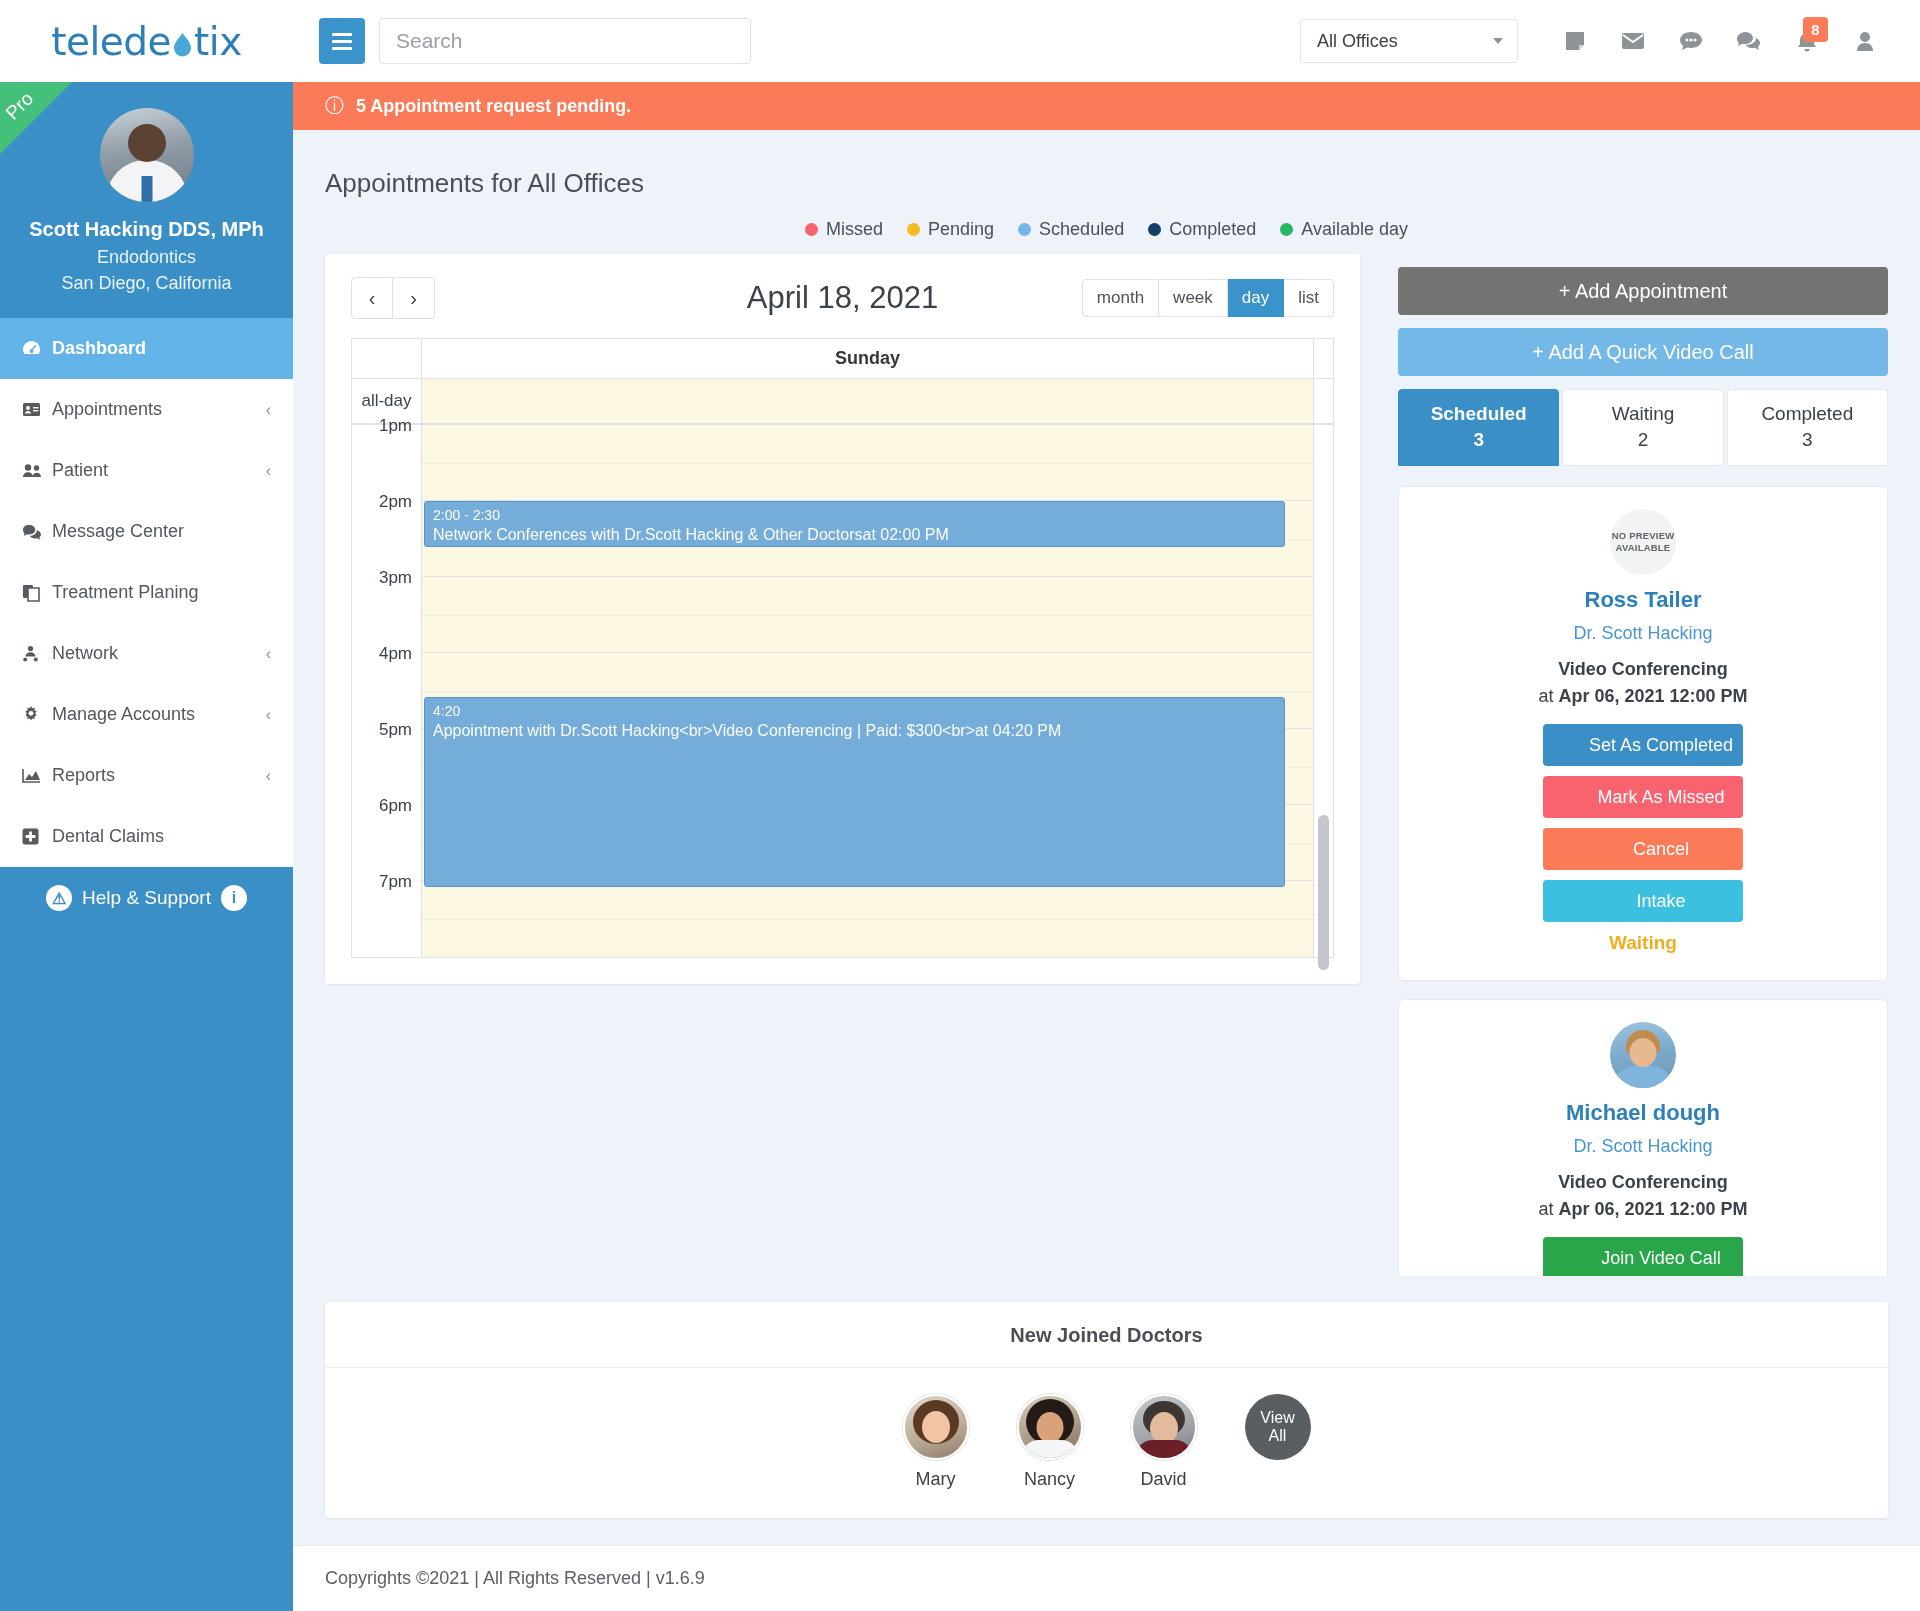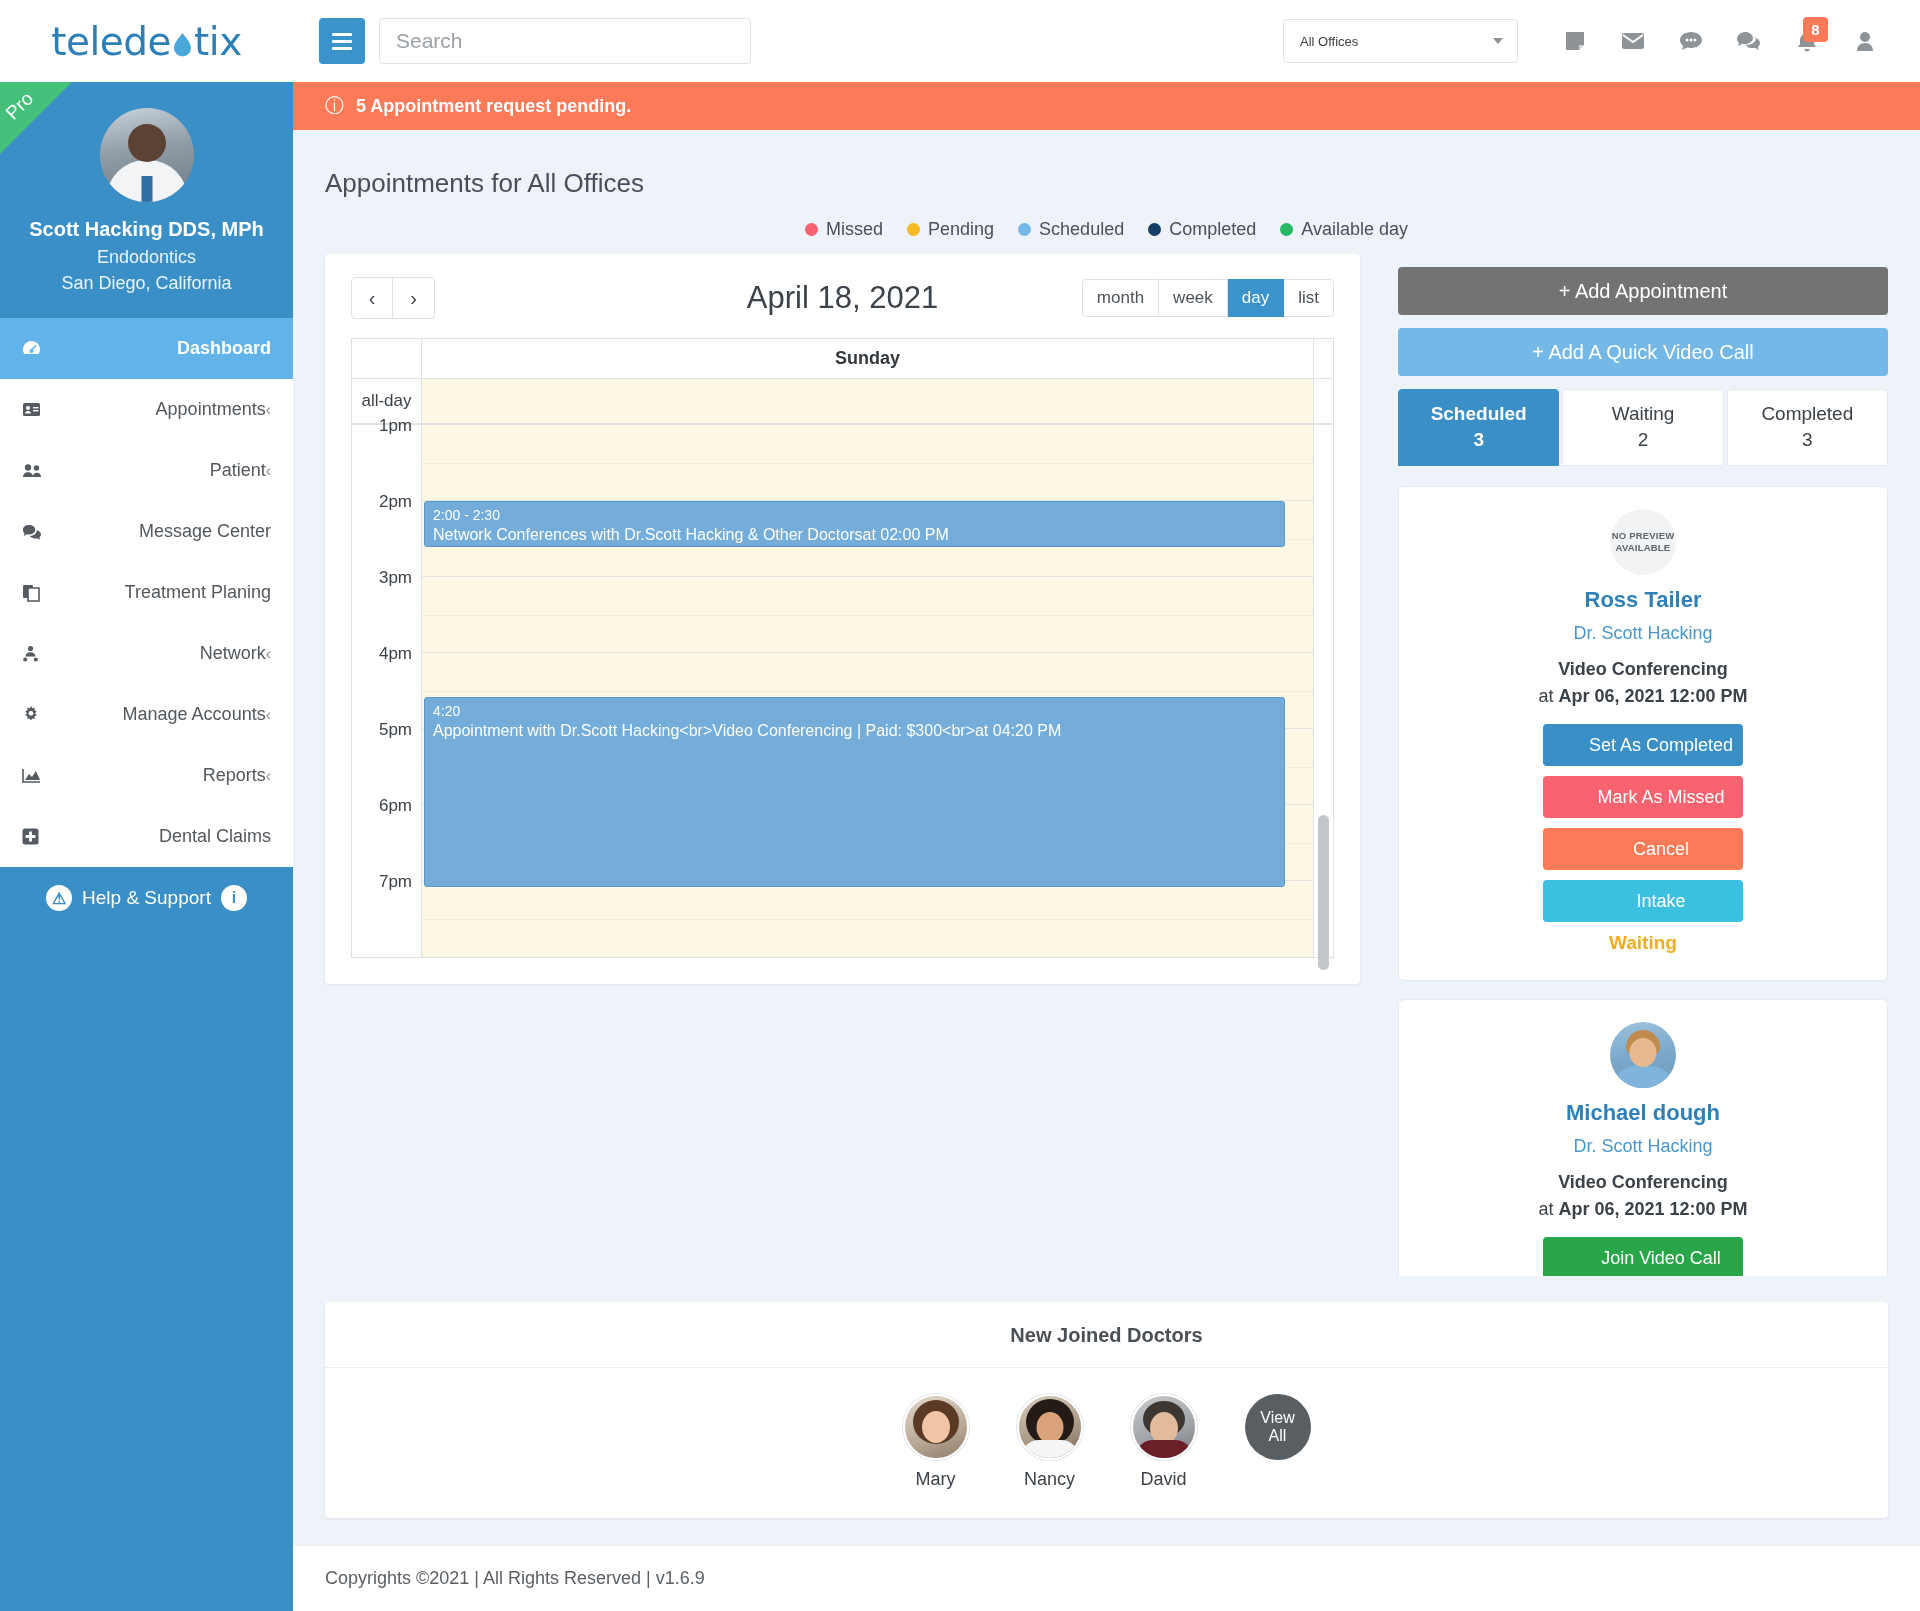--- a/index.html
+++ b/index.html
@@ -38,23 +38,23 @@
     width: 372px; height: 46px; margin-left: 14px; border: 1px solid #dfe3e8;
     border-radius: 4px; padding: 0 16px; font-size: 21px; color: #6b7280;
     font-family: "Liberation Sans", sans-serif; background:#fff;
   }
   .search-input::placeholder { color: #9aa0a6; }
 
   .topbar-right {
     margin-left: auto; display: flex; align-items: center; gap: 0; padding-right: 26px;
   }
   .office-select {
-    position: relative; width: 235px; height: 44px; border: 1px solid #e0e4e8;
+    position: relative; width: 218px; height: 44px; border: 1px solid #e0e4e8;
     border-radius: 4px; background: #fff; display: flex; align-items: center;
-    padding: 0 16px; font-size: 13px; color: #3c4043; cursor: pointer; margin-right: 28px;
+    padding: 0 16px; font-size: 18px; color: #3c4043; cursor: pointer; margin-right: 28px;
   }
   .office-select .caret {
     position:absolute; right: 14px; width: 0; height: 0;
     border-left: 5px solid transparent; border-right: 5px solid transparent;
     border-top: 6px solid #8d9299;
   }
   .ticon {
     width: 58px; height: 44px; display: flex; align-items: center; justify-content: center;
     color: #8e9398; cursor: pointer; position: relative;
   }
@@ -97,21 +97,21 @@
     position:absolute; bottom:0; left:50%; transform:translateX(-50%);
     width:82px; height:42px; border-radius:40px 40px 0 0; background:#f2f4f6;
   }
   .avatar-big .tie {
     position:absolute; bottom:0; left:50%; transform:translateX(-50%);
     width:11px; height:26px; background:#2f6fa8;
   }
   .prof-name { color:#fff; font-size: 20px; font-weight: bold; margin-bottom: 3px; }
   .prof-spec { color:#eaf4fb; font-size: 18px; line-height: 1.45; font-weight: 400; }
 
-  .navlist { background: #fff; text-align: right; }
+  .navlist { background: #fff; }
   .navitem {
     display: flex; align-items: center; height: 61px; padding: 0 22px;
     font-size: 18px; color: #53585f; cursor: pointer; position: relative;
   }
   .navitem .nicon {
     width: 30px; flex: 0 0 30px; display:flex; align-items:center; color: #555b61; font-size: 17px;
   }
   .navitem .nlabel { flex: 1; }
   .navitem .chev { color: #8d9299; font-size: 16px; }
   .navitem.active { background: #62b3e8; color: #fff; font-weight: bold; }

